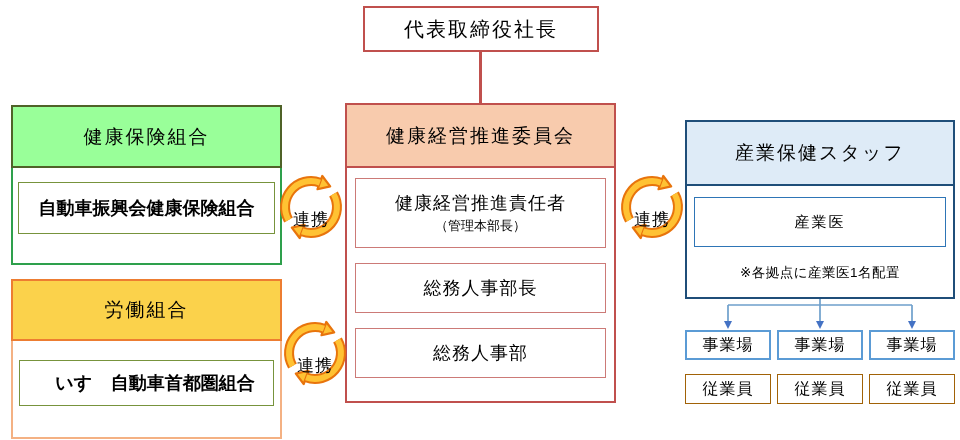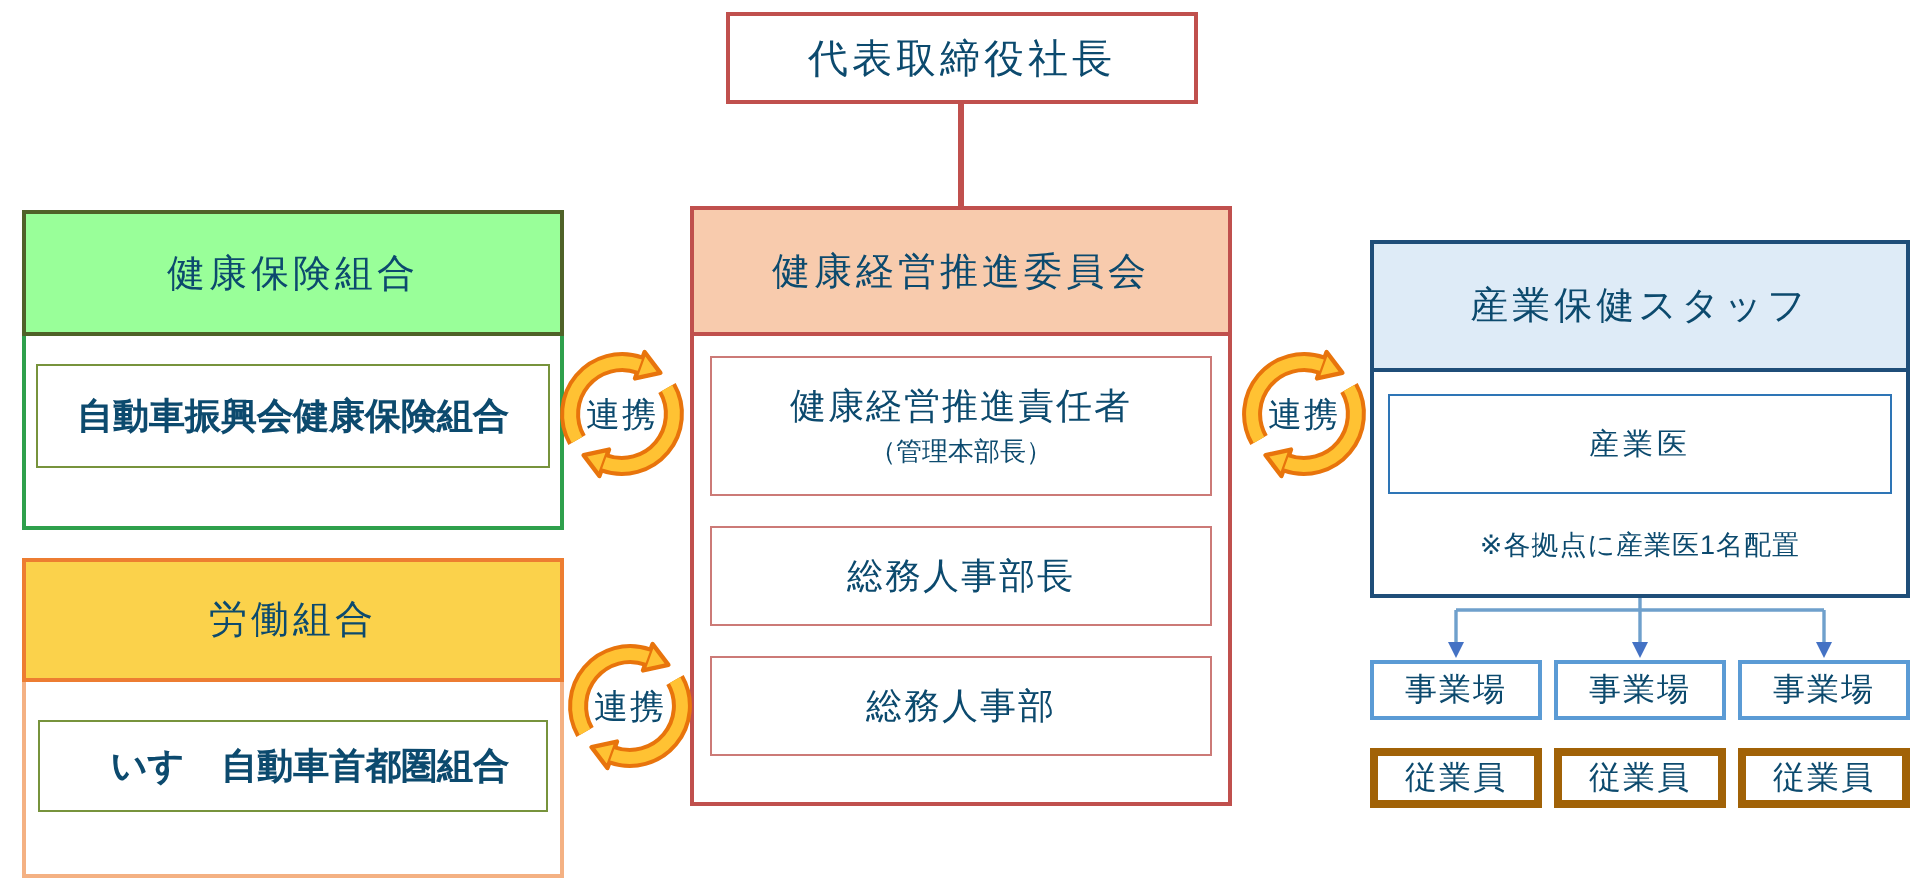--- a/index.html
+++ b/index.html
@@ -1,18 +1,18 @@
 <!DOCTYPE html>
 <html><head>
 <meta charset="utf-8">
 <style>
   html,body{margin:0;padding:0;background:#ffffff;}
   .stage{
     position:relative;width:960px;height:440px;background:#ffffff;overflow:hidden;
-    font-family:"Liberation Sans","DejaVu Sans",sans-serif;color:#0c4a6e;
+    font-family:"Liberation Sans","DejaVu Sans",sans-serif;color:#000000;
   }
   .box,.panel,.subbox,.smallbox{box-sizing:border-box;position:absolute;background:#ffffff;}
   .centered{display:flex;align-items:center;justify-content:center;text-align:center;}
 
   
   .president{left:363px;top:6px;width:236px;height:46px;border:2.5px solid #C0504D;
              font-size:20px;letter-spacing:2px;}
   .president-line{position:absolute;left:479px;top:52px;width:3px;height:51px;background:#C0504D;}
 
   
@@ -47,35 +47,35 @@
   .occ .panel-header{height:64px;border-bottom:2px solid #1F4E79;background:#DEEBF7;margin:0;}
   .occ .subbox{left:7px;right:7px;top:75px;height:50px;border:1.5px solid #2E75B6;
                font-size:15px;letter-spacing:2px;}
   .occ .note{position:absolute;left:0;right:0;top:140px;height:22px;
              display:flex;align-items:center;justify-content:center;
              font-size:13.5px;letter-spacing:0.5px;}
 
   
   .smallbox{width:86px;height:30px;font-weight:400;font-size:16px;letter-spacing:1px;}
   .site{top:330px;border:2px solid #5B9BD5;}
-  .employee{top:374px;border:4px solid #a16207;}
+  .employee{top:374px;border:1px solid #a16207;}
   .colA{left:685px;} .colB{left:777px;} .colC{left:869px;}
 
   
   .tree{position:absolute;left:680px;top:281px;}
   .tree path{fill:none;stroke:#6FA0CC;stroke-width:1.7px;}
   .tree polygon{fill:#4472C4;}
 
   
   .cycle{position:absolute;width:72px;height:72px;z-index:5;}
   .cycle svg{position:absolute;left:0;top:0;}
   .arc-o{fill:none;stroke:#E8740C;stroke-width:10;}
   .arc-i{fill:none;stroke:#FFC233;stroke-width:6;}
   .head{fill:#FFC233;stroke:#E8740C;stroke-width:2.2;stroke-linejoin:round;}
-  .cycle-label{position:absolute;left:0;top:0;width:72px;height:72px;
+  .cycle-label{position:absolute;left:0;top:12px;width:72px;height:72px;
                display:flex;align-items:center;justify-content:center;
                font-size:17px;letter-spacing:1px;font-family:Liberation Mono, monospace;}
   .cyc1{left:275px;top:171px;} .cyc2{left:616px;top:171px;} .cyc3{left:279px;top:317px;}
 </style>
 </head>
 <body>
 
 <div class="stage">
 
   <div class="box president centered">

